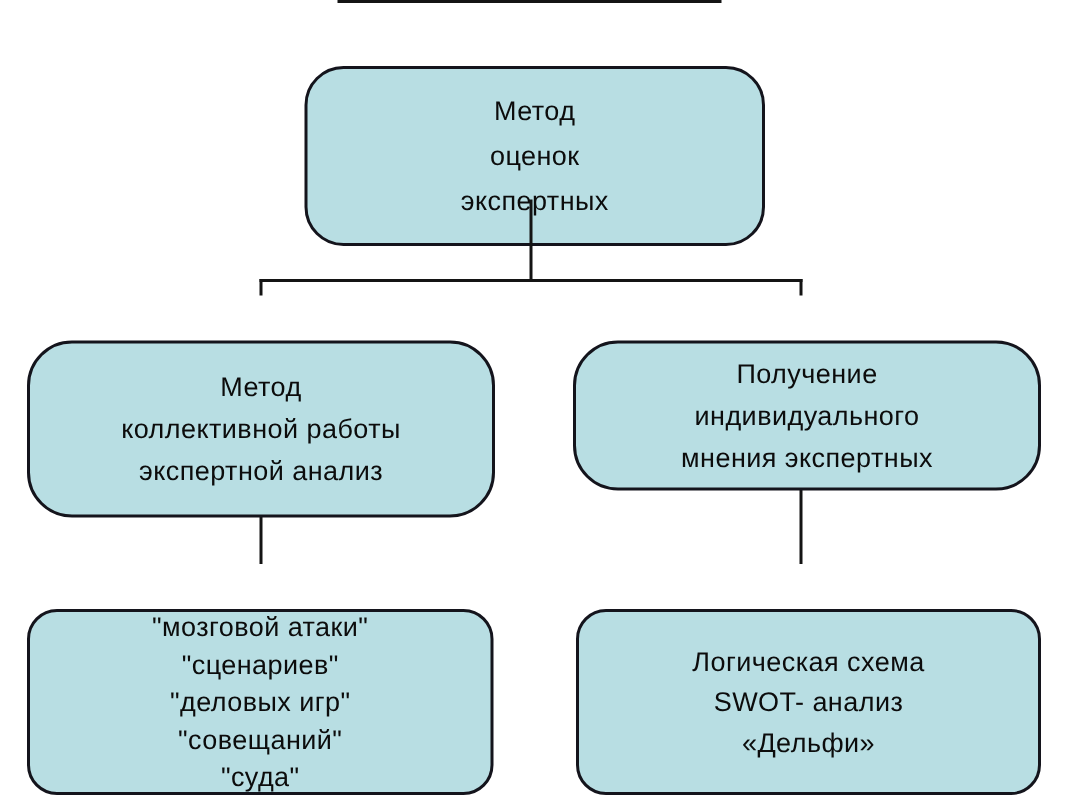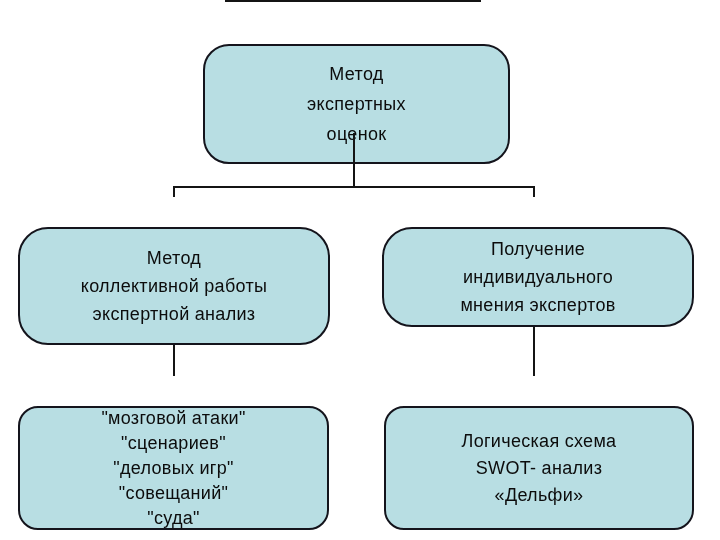--- a/index.html
+++ b/index.html
@@ -43,41 +43,41 @@
 </style>
 </head>
 <body style="background: rgb(255, 255, 255);">
 
 <div class="stage">
 
   <div class="crop-line top-crop-line"></div>
 
   <div class="box node-root">
     <span class="tl">Метод</span>
+    <span class="tl">оценок</span>
     <span class="tl">экспертных</span>
-    <span class="tl">оценок</span>
   </div>
 
   <div class="edge edge-root-stem"></div>
   <div class="edge edge-split-bar"></div>
   <div class="edge edge-split-left"></div>
   <div class="edge edge-split-right"></div>
   <div class="edge edge-coll-down"></div>
   <div class="edge edge-indiv-down"></div>
 
   <div class="box node-coll">
     <span class="tl">Метод</span>
     <span class="tl">коллективной работы</span>
     <span class="tl">экспертной анализ</span>
   </div>
 
   <div class="box node-indiv">
     <span class="tl">Получение</span>
     <span class="tl">индивидуального</span>
-    <span class="tl">мнения экспертов</span>
+    <span class="tl">мнения экспертных</span>
   </div>
 
   <div class="box node-collk">
     <span class="tl">"мозговой атаки"</span>
     <span class="tl">"сценариев"</span>
     <span class="tl">"деловых игр"</span>
     <span class="tl">"совещаний"</span>
     <span class="tl">"суда"</span>
   </div>
 

